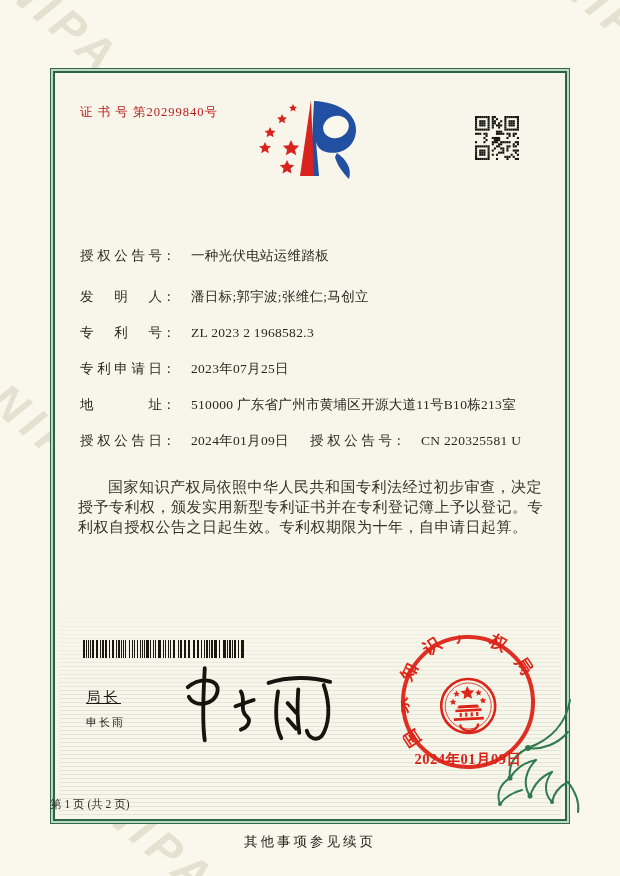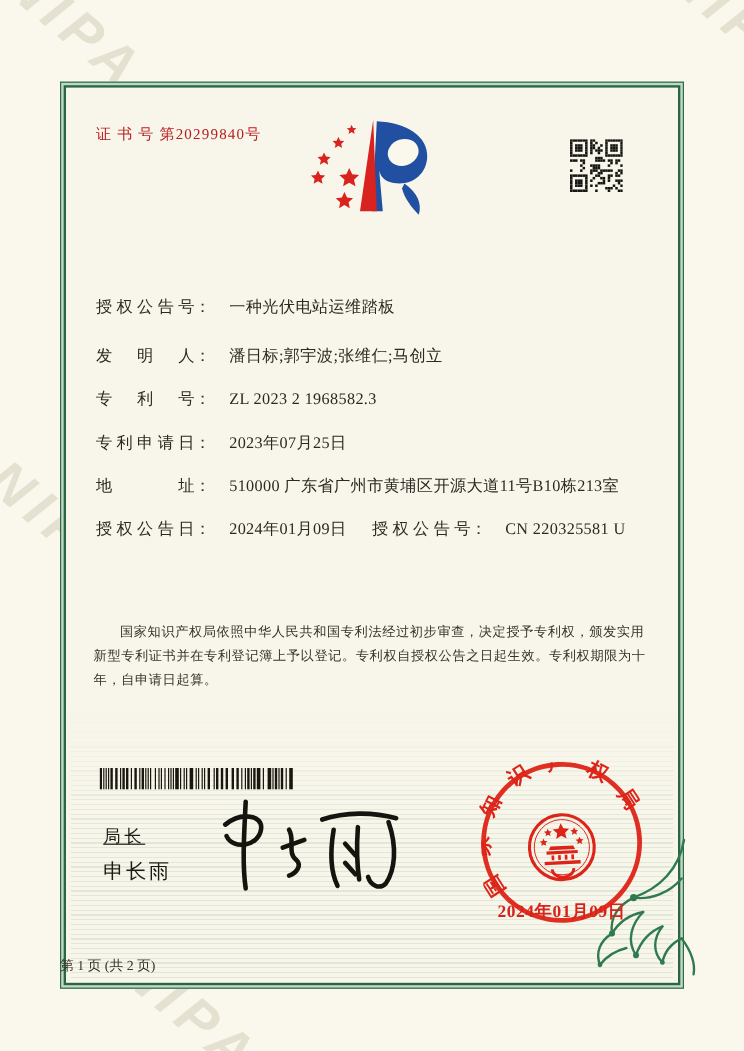--- a/index.html
+++ b/index.html
@@ -27,28 +27,28 @@
          font-size:30px;font-weight:bold;letter-spacing:4px;color:#15130f;}
   
   .fields{position:absolute;left:80px;top:247px;width:466px;font-size:13.5px;}
   .field-row{position:relative;line-height:18px;margin-bottom:18px;white-space:nowrap;}
   .field-row:first-child{margin-bottom:23px;}
   .flabel{display:inline-block;width:82px;text-align:justify;text-align-last:justify;vertical-align:top;}
   .fcolon{display:inline-block;width:13px;}
   .fvalue{letter-spacing:0.3px;margin-left:16px;}
   .grant2{position:absolute;left:230px;top:0;}
   
-  .paras{position:absolute;left:78px;top:517px;width:466px;font-size:11px;
+  .paras{position:absolute;left:78px;top:477px;width:466px;font-size:15px;
          line-height:20px;color:#35332b;}
   .paras p{margin:0 0 2px 0;text-indent:2em;letter-spacing:0.5px;}
   
   .barcode{position:absolute;left:83px;top:640px;width:165px;height:18px;}
   
   .sig-title{position:absolute;left:86px;top:688px;font-size:14.5px;letter-spacing:3px;color:#1d1b16;text-decoration:underline;}
-  .sig-name{position:absolute;left:86px;top:715px;font-size:17px;letter-spacing:2px;color:#1d1b16;}
+  .sig-name{position:absolute;left:86px;top:715px;font-size:11px;letter-spacing:2px;color:#1d1b16;}
   .sig-hand{position:absolute;left:175px;top:652px;width:170px;height:98px;}
   
   .seal{position:absolute;left:401px;top:635px;width:134px;height:134px;transform:rotate(-3deg);}
   .seal-ring{position:absolute;left:0;top:0;right:0;bottom:0;border:4px solid #dd2418;
              border-radius:50%;opacity:0.95;}
   .seal svg{position:absolute;left:0;top:0;}
   .seal-date{position:absolute;left:408px;top:750px;width:120px;text-align:center;
              font-size:14.5px;font-weight:bold;color:#d8231a;letter-spacing:0.5px;}
   
   .page-num{position:absolute;left:50px;width:520px;top:797px;text-align:left;
@@ -419,14 +419,15 @@
         <rect x="2" y="10.5" width="2.2" height="4" stroke="none"></rect>
         <rect x="7.5" y="10.5" width="2.2" height="4" stroke="none"></rect>
         <rect x="-15" y="15.5" width="30" height="2.8" stroke="none"></rect>
         <path d="M-9,22 a9,7 0 0 0 18,0" fill="none" stroke-width="2.4"></path>
       </g>
     </svg>
   </div>
   <div class="seal-date">2024年01月09日</div>
 
   <div class="page-num">第 1 页 (共 2 页)</div>
+  <div class="cont-note">其他事项参见续页</div>
 
 </div>
 
 </body></html>

